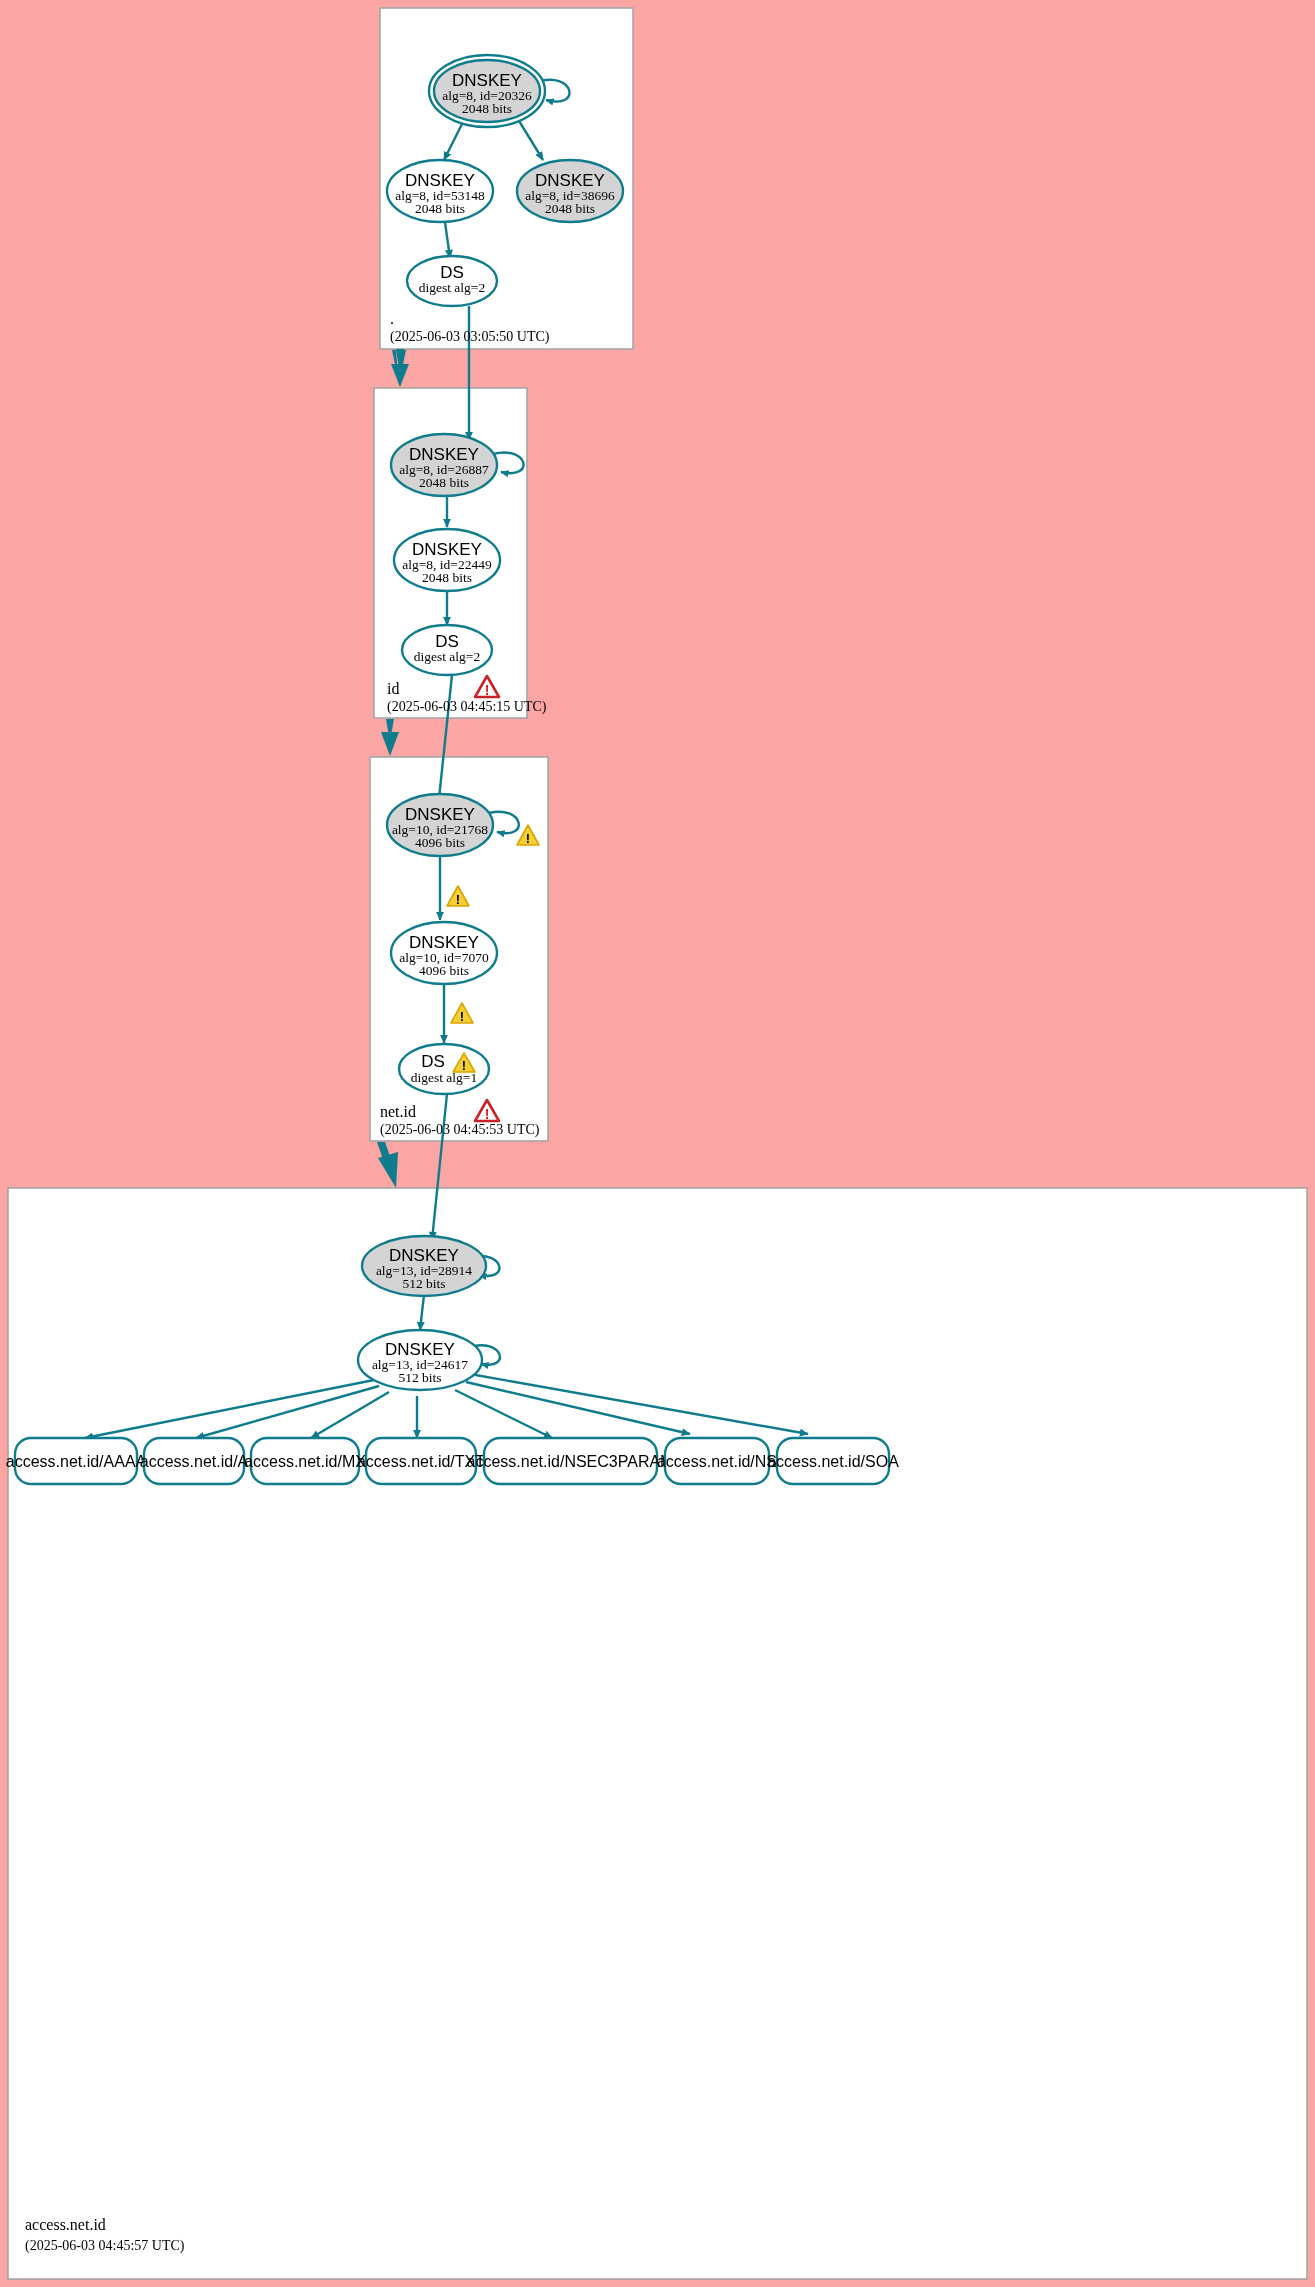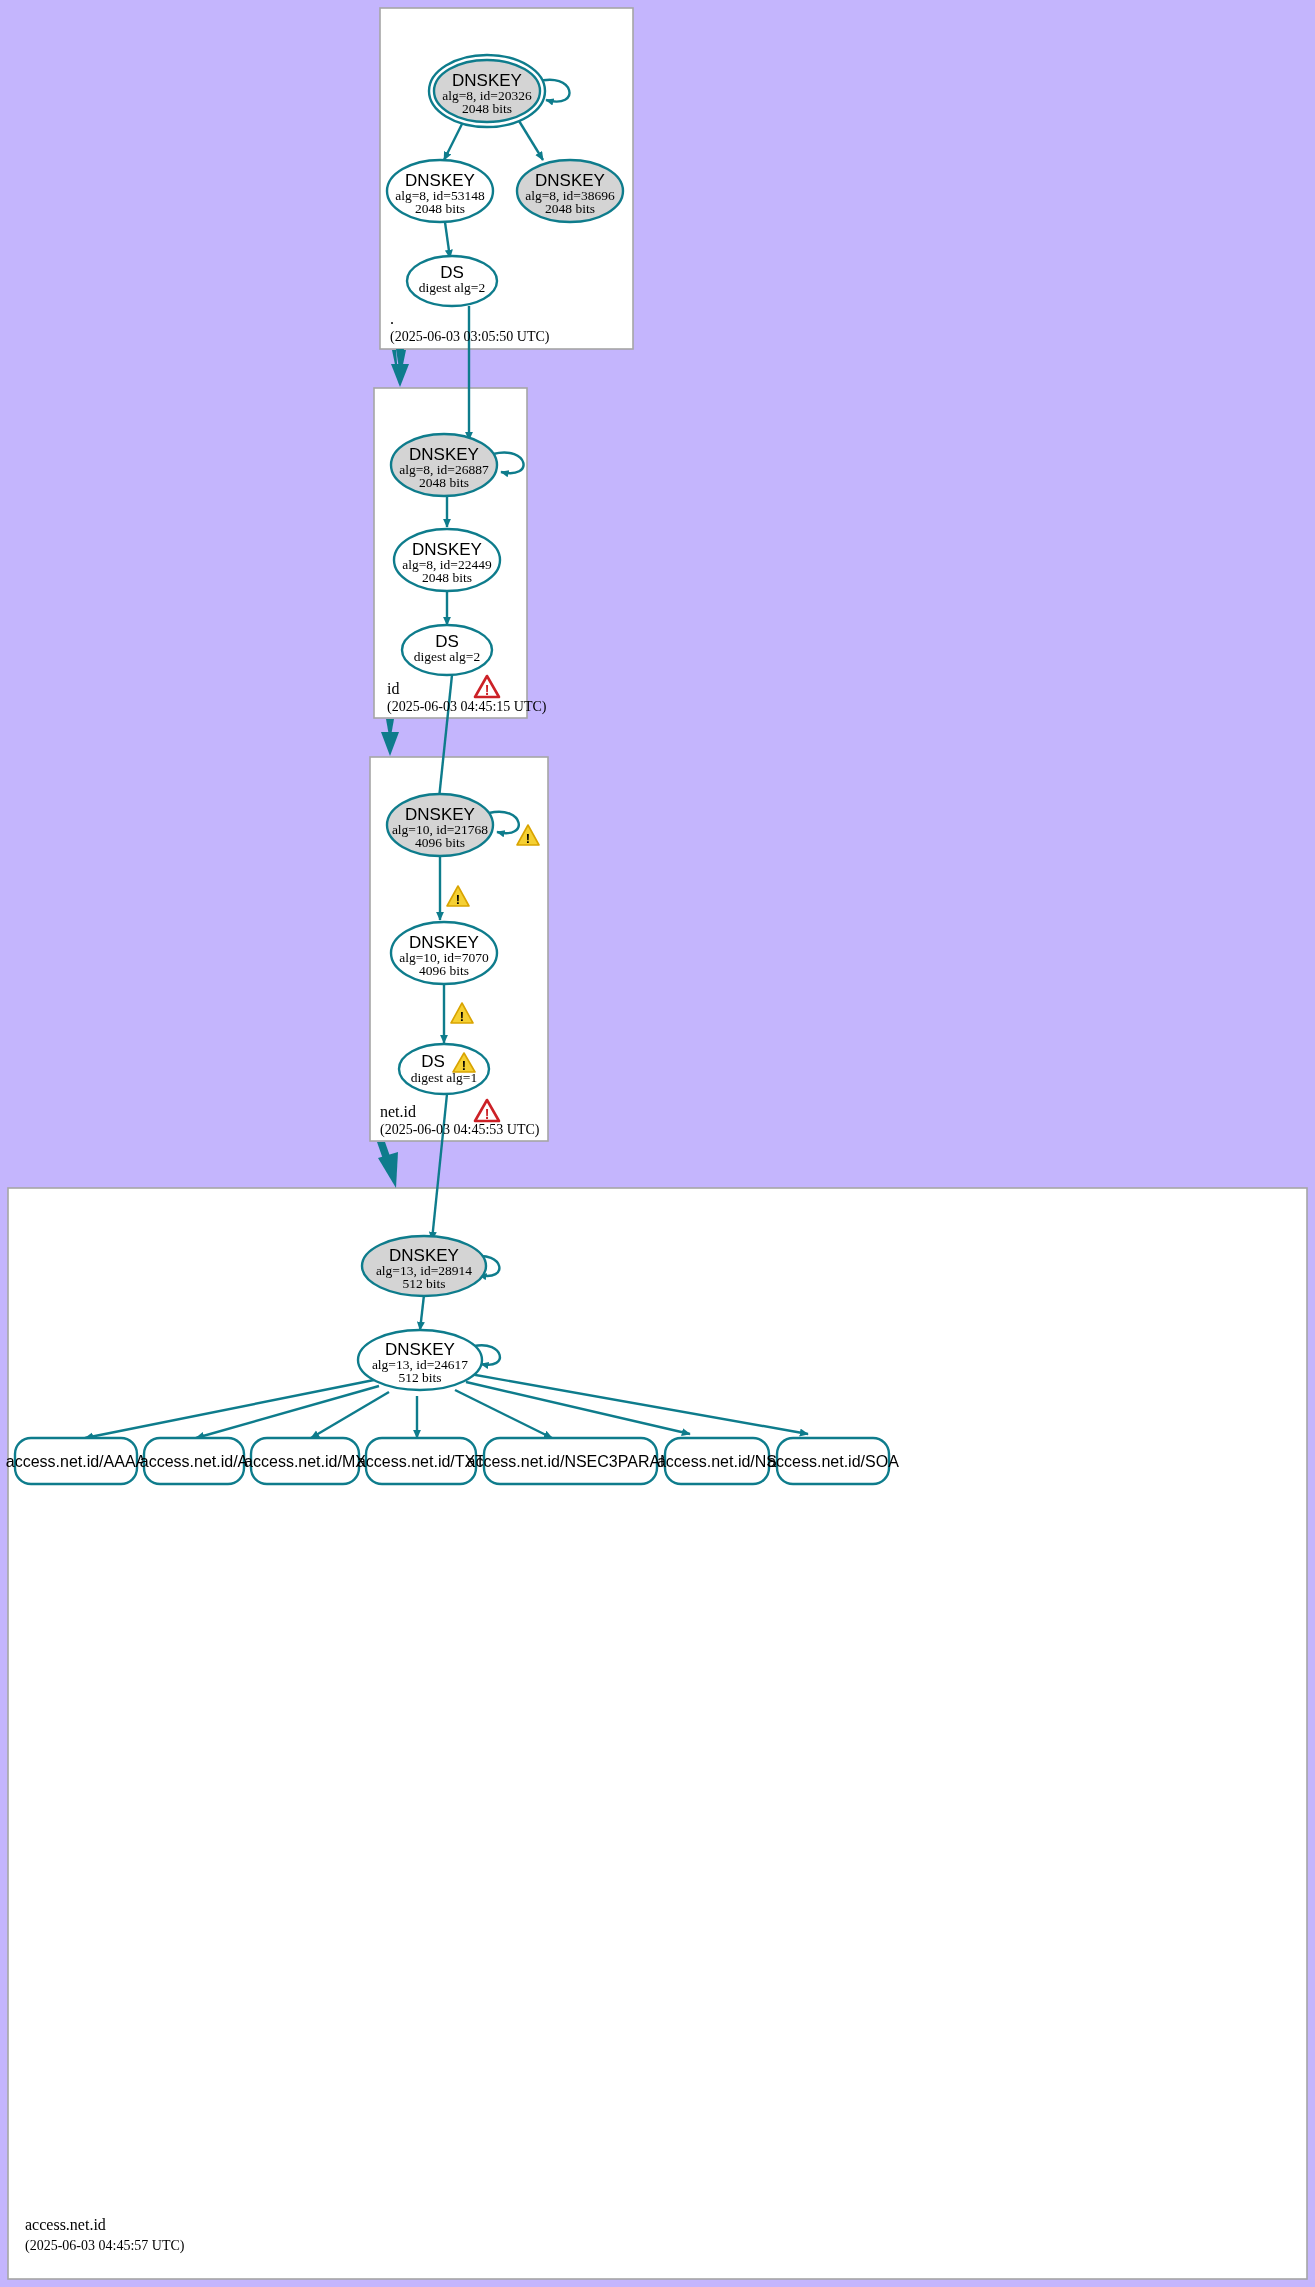--- a/index.html
+++ b/index.html
@@ -7,21 +7,21 @@
     padding: 0;
     background: #ffffff;
   }
   body {
     font-family: "Liberation Serif", serif;
   }
   #canvas {
     position: relative;
     width: 1315px;
     height: 2287px;
-    background: #c4b5fd;
+    background: #fca5a5;
     overflow: hidden;
   }
   svg.layer {
     position: absolute;
     top: 0;
     left: 0;
     width: 1315px;
     height: 2287px;
   }
   .zone-box {

